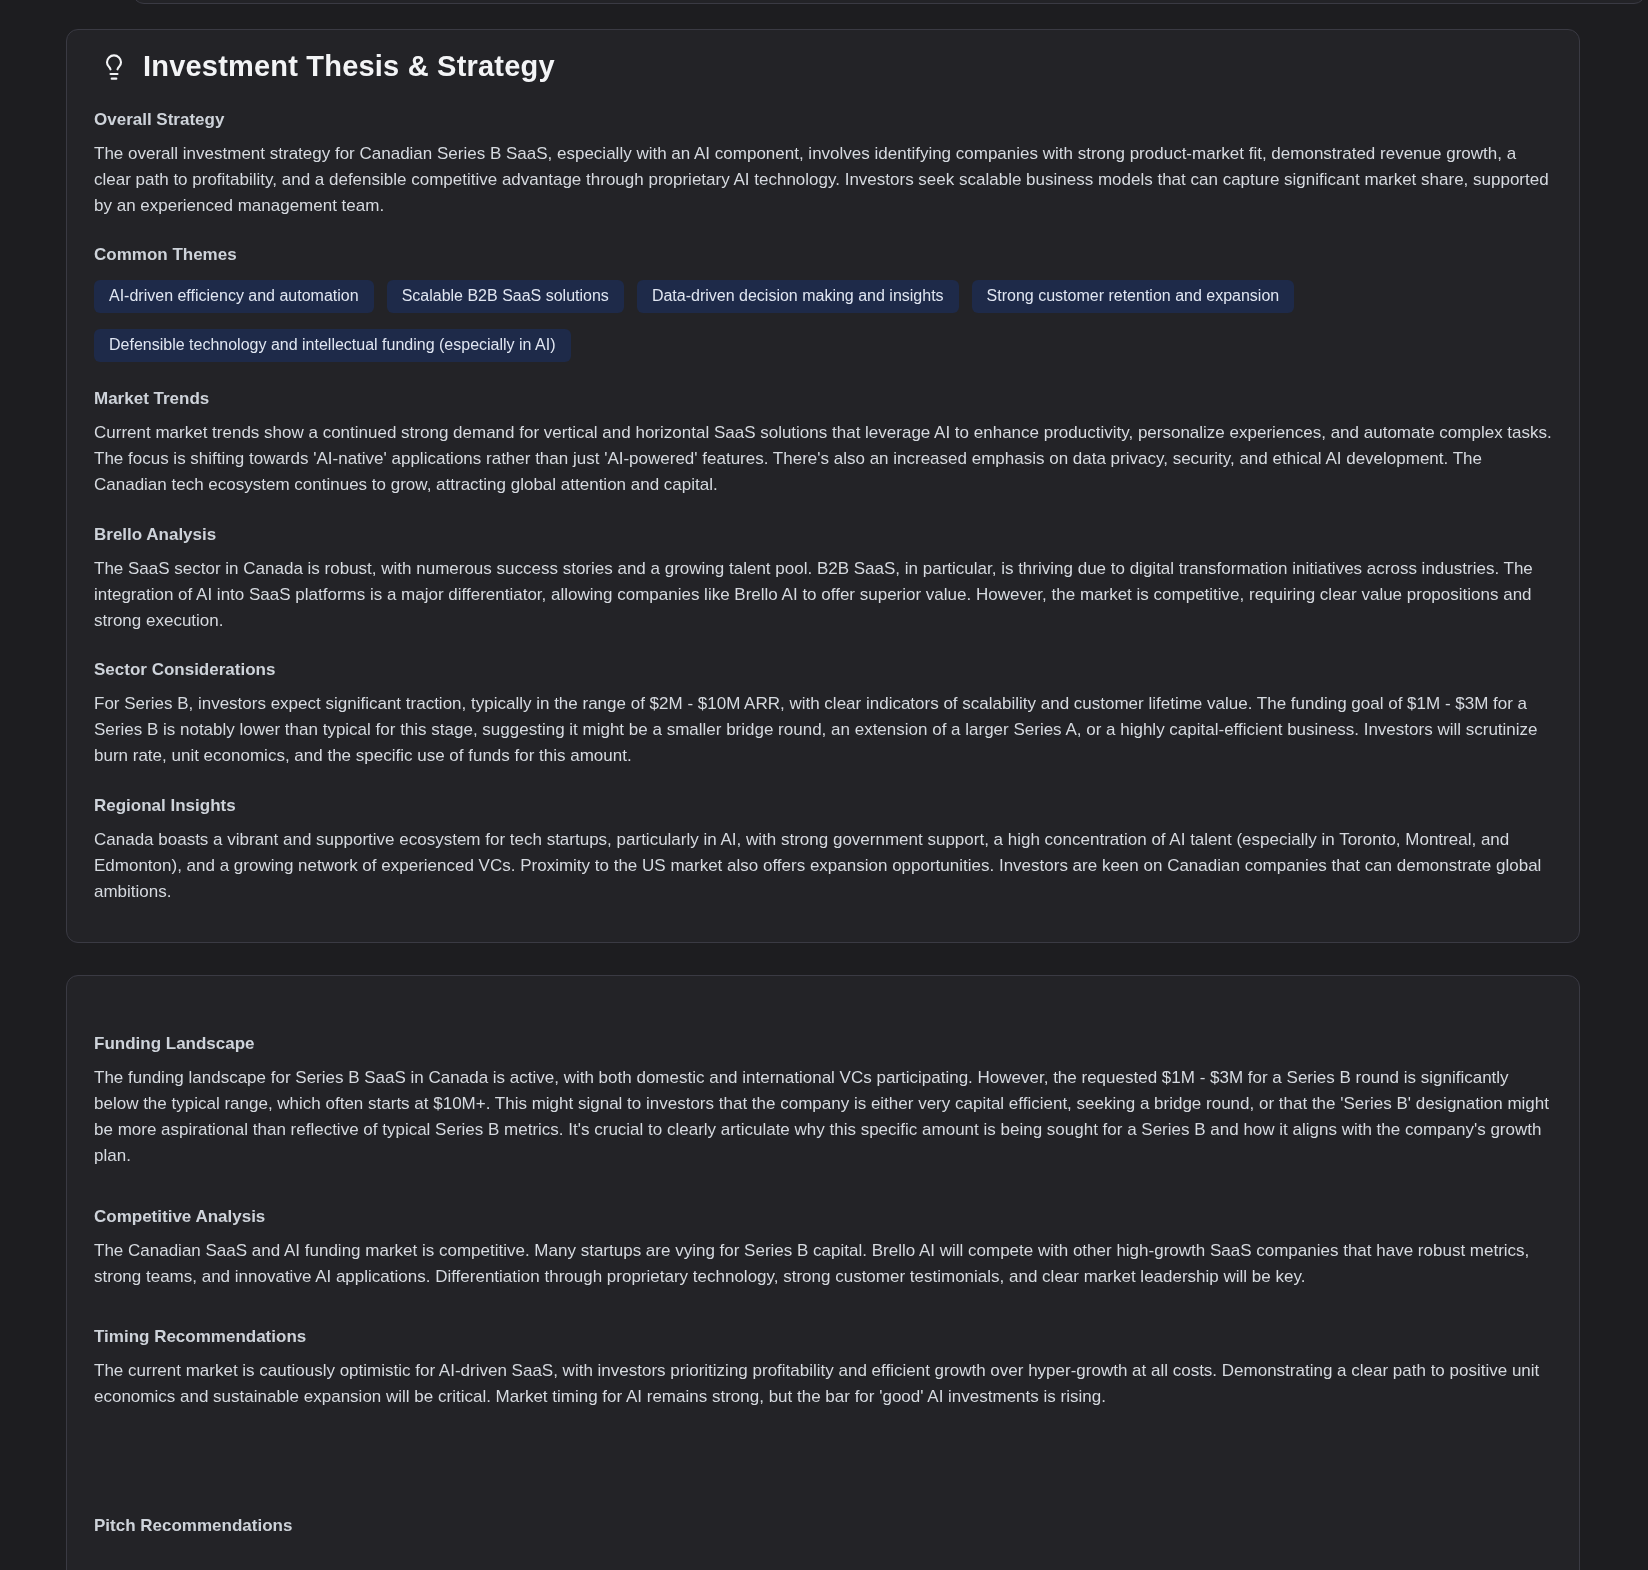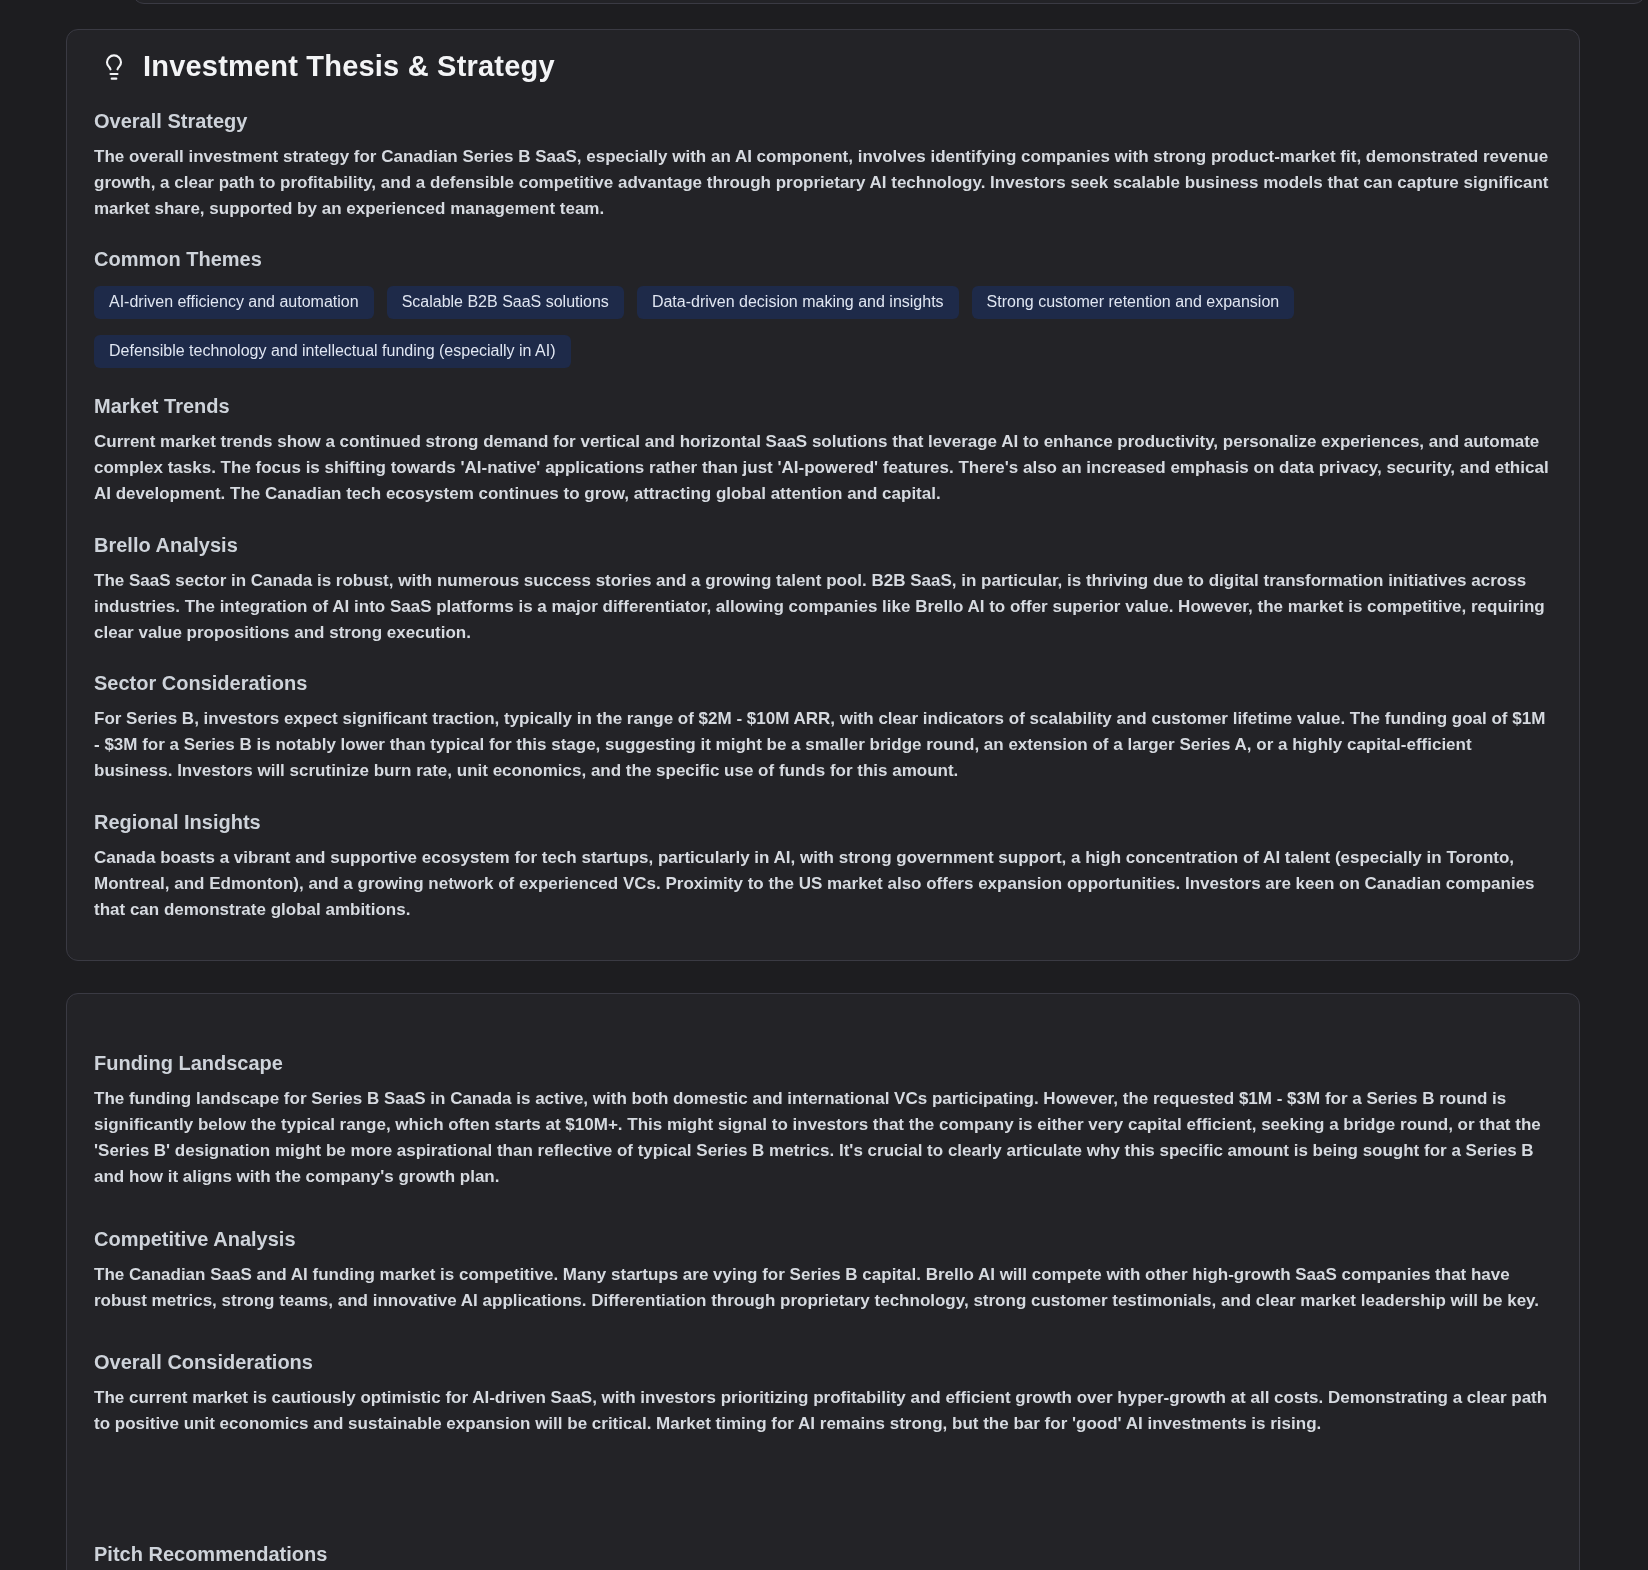--- a/index.html
+++ b/index.html
@@ -51,28 +51,28 @@
     width: 28px;
     height: 28px;
     color: #f3f4f6;
   }
   .card-title .icon svg { width: 28px; height: 28px; }
   .section { margin-top: 27px; }
   .card-2 .section { margin-top: 38px; }
   .section.section-far { margin-top: 106px; }
   .section-heading {
     margin: 0 0 11px 0;
-    font-size: 20px;
+    font-size: 17px;
     font-weight: 600;
     color: #ced3da;
   }
   .section-body {
     margin: 0;
     font-size: 17px;
-    font-weight: 700;
+    font-weight: 400;
     line-height: 1.52;
     color: #d6dae0;
   }
   .tags {
     display: flex;
     flex-wrap: wrap;
     gap: 16px 13px;
     margin-top: 15px;
   }
   .tag {
@@ -146,20 +146,20 @@
     <h3 class="section-heading">Funding Landscape</h3>
     <p class="section-body">The funding landscape for Series B SaaS in Canada is active, with both domestic and international VCs participating. However, the requested $1M - $3M for a Series B round is significantly below the typical range, which often starts at $10M+. This might signal to investors that the company is either very capital efficient, seeking a bridge round, or that the 'Series B' designation might be more aspirational than reflective of typical Series B metrics. It's crucial to clearly articulate why this specific amount is being sought for a Series B and how it aligns with the company's growth plan.</p>
   </div>
 
   <div class="section">
     <h3 class="section-heading">Competitive Analysis</h3>
     <p class="section-body">The Canadian SaaS and AI funding market is competitive. Many startups are vying for Series B capital. Brello AI will compete with other high-growth SaaS companies that have robust metrics, strong teams, and innovative AI applications. Differentiation through proprietary technology, strong customer testimonials, and clear market leadership will be key.</p>
   </div>
 
   <div class="section">
-    <h3 class="section-heading">Overall Considerations</h3>
+    <h3 class="section-heading">Timing Recommendations</h3>
     <p class="section-body">The current market is cautiously optimistic for AI-driven SaaS, with investors prioritizing profitability and efficient growth over hyper-growth at all costs. Demonstrating a clear path to positive unit economics and sustainable expansion will be critical. Market timing for AI remains strong, but the bar for 'good' AI investments is rising.</p>
   </div>
 
   <div class="section section-far">
     <h3 class="section-heading">Pitch Recommendations</h3>
   </div>
 </section>
 
 </body></html>

